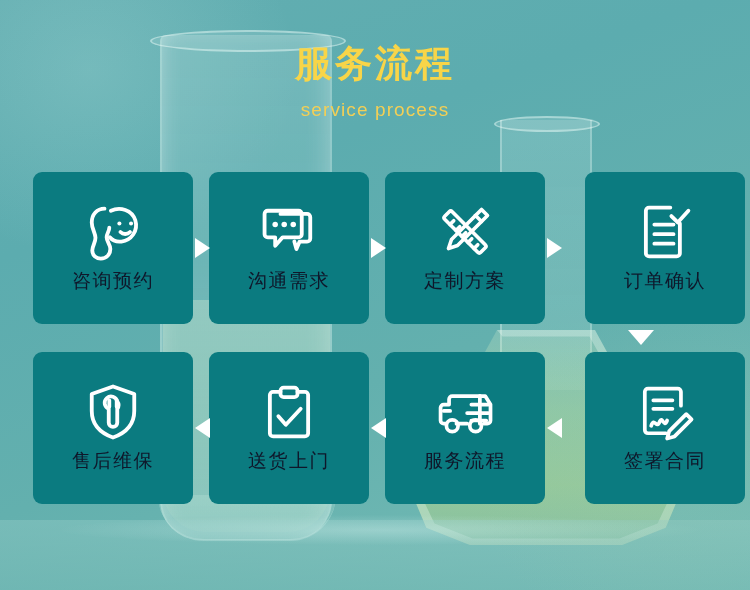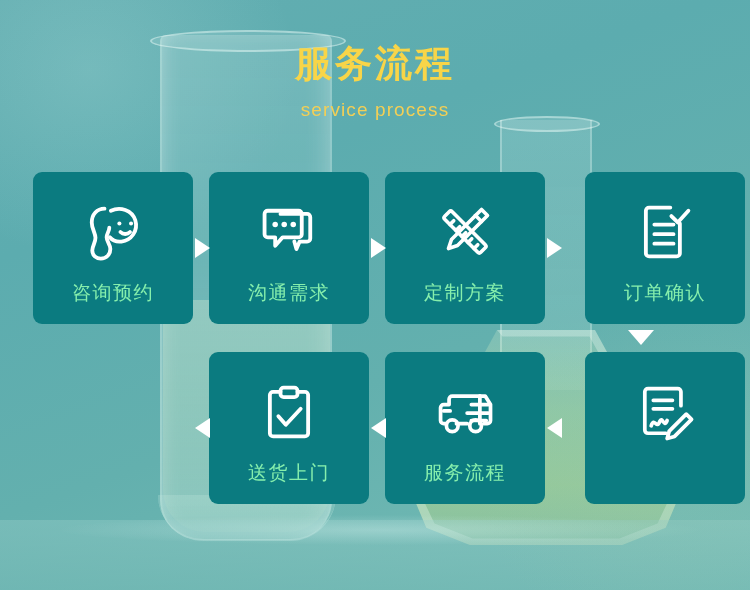--- a/index.html
+++ b/index.html
@@ -152,23 +152,23 @@
     align-items: center;
     justify-content: flex-start;
   }
   .card-icon {
     margin-top: 26px;
     width: 68px; height: 68px;
     display: flex; align-items: center; justify-content: center;
   }
   .card-icon svg { width: 100%; height: 100%; display: block; }
   .card-label {
-    margin-top: 14px;
+    margin-top: 2px;
     font-size: 19px;
-    color: #86efac;
+    color: #0f172a;
     letter-spacing: 1.5px;
     font-weight: normal;
   }
 
   
   .r1 { top: 172px; }
   .r2 { top: 352px; }
   .c1 { left: 33px; }
   .c2 { left: 209px; }
   .c3 { left: 385px; }
@@ -275,20 +275,30 @@
       <span class="card-icon">
         <svg viewBox="0 0 64 64" fill="none" stroke="#ffffff" stroke-width="3.6" stroke-linecap="round" stroke-linejoin="round">
           <path d="M46 24v28a3 3 0 0 1-3 3H17a3 3 0 0 1-3-3V12a3 3 0 0 1 3-3h20"></path>
           <path d="M22 25h18M22 34h18M22 43h18"></path>
           <path d="M38 17l6 6 10-11"></path>
         </svg>
       </span>
       <span class="card-label">订单确认</span>
     </div>
 
+    <div class="card r2 c1">
+      <span class="card-icon">
+        <svg viewBox="0 0 64 64" fill="none" stroke="#ffffff" stroke-width="3.6" stroke-linecap="round" stroke-linejoin="round">
+          <path d="M32 8l20 7v16c0 13-9 21-20 25C21 52 12 44 12 31V15z"></path>
+          <path d="M36 22a6 6 0 1 0-8 7v13a4 4 0 0 0 8 0V29a6 6 0 0 0 0-7z"></path>
+          <path d="M28.5 21v6M35.5 21v6"></path>
+        </svg>
+      </span>
+      <span class="card-label">售后维保</span>
+    </div>
 
     <div class="card r2 c2">
       <span class="card-icon">
         <svg viewBox="0 0 64 64" fill="none" stroke="#ffffff" stroke-width="3.6" stroke-linecap="round" stroke-linejoin="round">
           <path d="M24 13H17a3 3 0 0 0-3 3v36a3 3 0 0 0 3 3h30a3 3 0 0 0 3-3V16a3 3 0 0 0-3-3h-7"></path>
           <rect x="24" y="9" width="16" height="9" rx="3"></rect>
           <path d="M22 36l7 8 14-15"></path>
         </svg>
       </span>
       <span class="card-label">送货上门</span>
@@ -312,20 +322,21 @@
 
     <div class="card r2 c4">
       <span class="card-icon">
         <svg viewBox="0 0 64 64" fill="none" stroke="#ffffff" stroke-width="3.5" stroke-linecap="round" stroke-linejoin="round">
           <path d="M47 26V13a3 3 0 0 0-3-3H16a3 3 0 0 0-3 3v36a3 3 0 0 0 3 3h17"></path>
           <path d="M21 21h18M21 29h18"></path>
           <path d="M19 45c3-9 5 4 8-4 2.5-6 4 7 7-1"></path>
           <path d="M36 50l16-16 5 5-16 16-7 2z"></path>
         </svg>
       </span>
+      <span class="card-label">签署合同</span>
     </div>
 
     <div class="arrow arrow-right ar1"></div>
     <div class="arrow arrow-right ar2"></div>
     <div class="arrow arrow-right ar3"></div>
     <div class="arrow arrow-down ad1"></div>
     <div class="arrow arrow-left al1"></div>
     <div class="arrow arrow-left al2"></div>
     <div class="arrow arrow-left al3"></div>
   </div>

